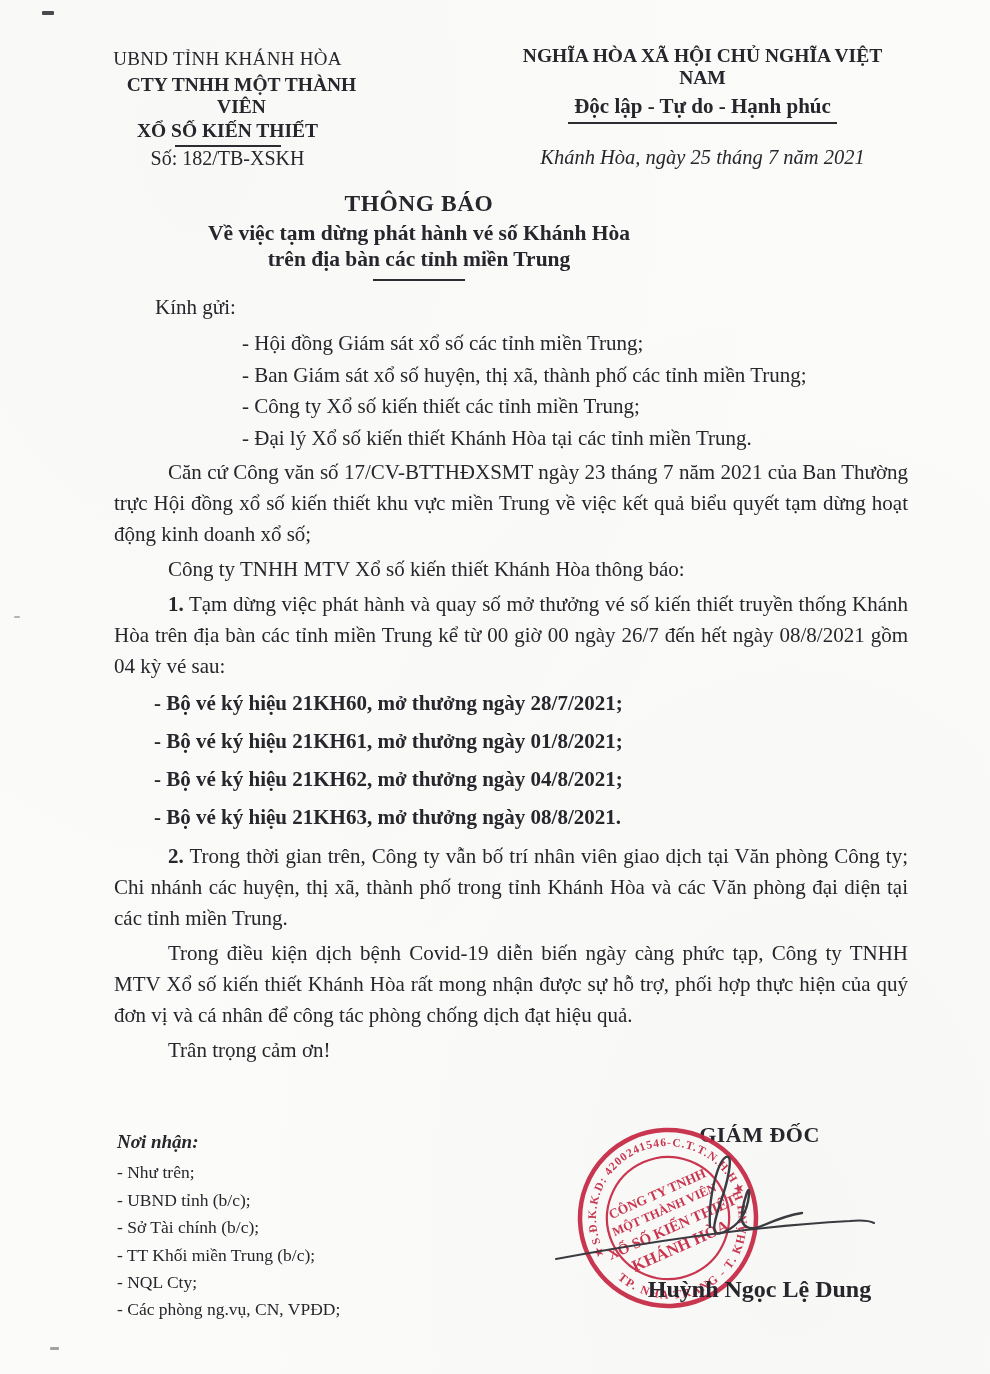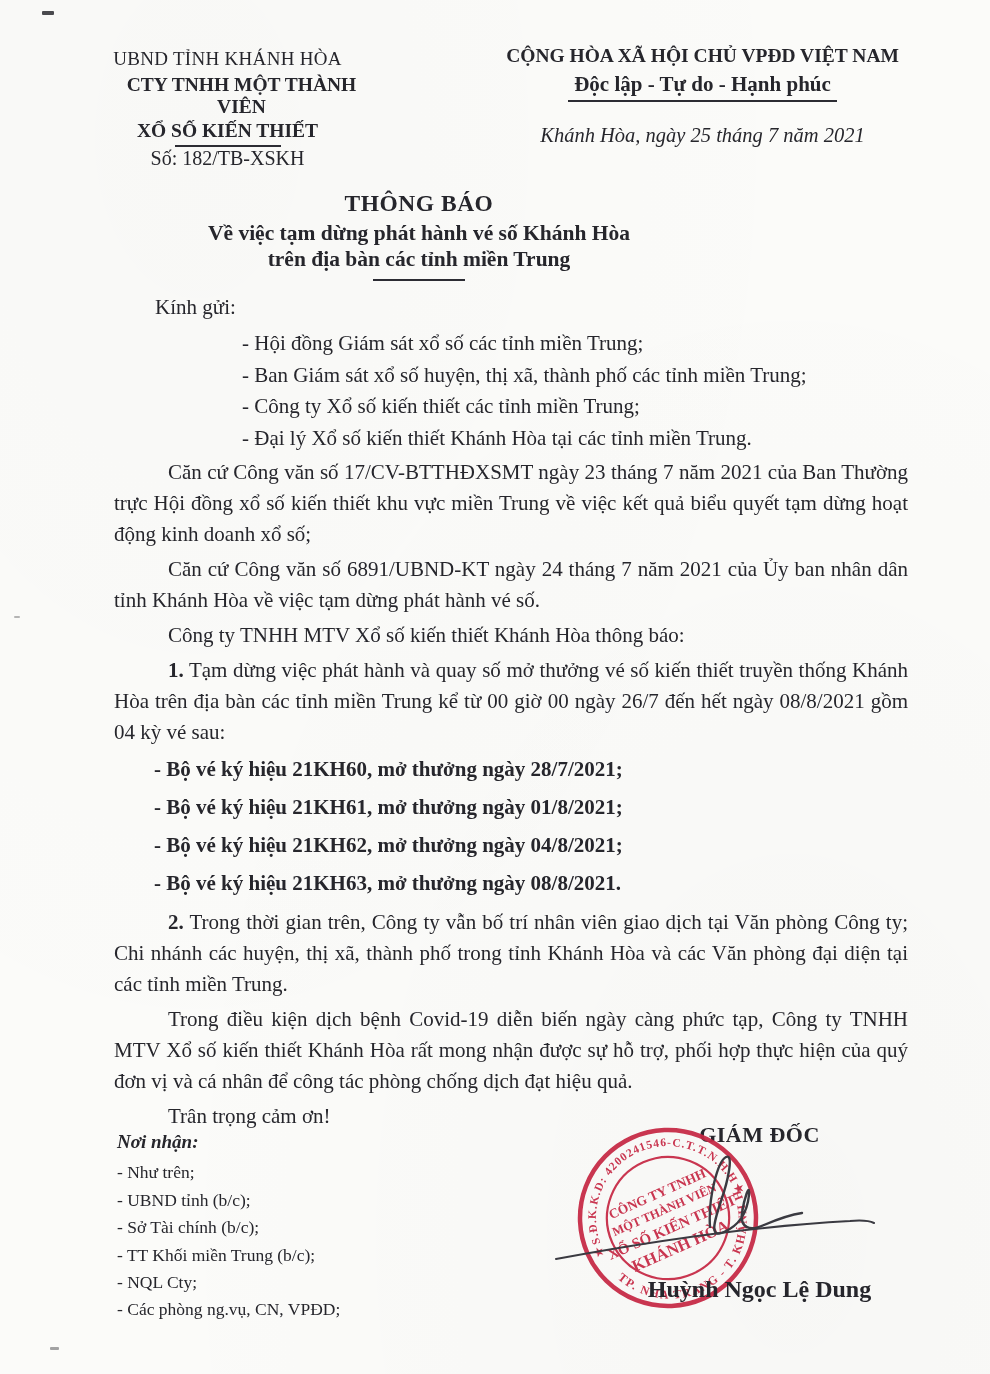--- a/index.html
+++ b/index.html
@@ -74,21 +74,21 @@
 
   <div class="abs hdr-left">
     <div class="l1">UBND TỈNH KHÁNH HÒA</div>
     <div class="l2">CTY TNHH MỘT THÀNH VIÊN</div>
     <div class="l3">XỔ SỐ KIẾN THIẾT</div>
     <div class="rule-sm"></div>
     <div class="num">Số: 182/TB-XSKH</div>
   </div>
 
   <div class="abs hdr-right">
-    <div class="l1">CỘNG HÒA XÃ HỘI CHỦ VPĐD VIỆT NAM</div>
+    <div class="l1">NGHĨA HÒA XÃ HỘI CHỦ NGHĨA VIỆT NAM</div>
     <div><span class="l2">Độc lập - Tự do - Hạnh phúc</span></div>
     <div class="date">Khánh Hòa, ngày 25 tháng 7 năm 2021</div>
   </div>
 
   <div class="abs title-block">
     <div class="h">THÔNG BÁO</div>
     <div class="s">Về việc tạm dừng phát hành vé số Khánh Hòa</div>
     <div class="s" style="margin-top:1px;">trên địa bàn các tỉnh miền Trung</div>
     <div class="rule-title"></div>
   </div>
@@ -96,21 +96,20 @@
   <div class="abs salutation">Kính gửi:</div>
   <div class="abs recipients">
     <div>- Hội đồng Giám sát xổ số các tỉnh miền Trung;</div>
     <div>- Ban Giám sát xổ số huyện, thị xã, thành phố các tỉnh miền Trung;</div>
     <div>- Công ty Xổ số kiến thiết các tỉnh miền Trung;</div>
     <div>- Đại lý Xổ số kiến thiết Khánh Hòa tại các tỉnh miền Trung.</div>
   </div>
 
   <div class="abs docbody">
     <p>Căn cứ Công văn số 17/CV-BTTHĐXSMT ngày 23 tháng 7 năm 2021 của Ban Thường trực Hội đồng xổ số kiến thiết khu vực miền Trung về việc kết quả biểu quyết tạm dừng hoạt động kinh doanh xổ số;</p>
-    <p>Căn cứ Công văn số 6891/UBND-KT ngày 24 tháng 7 năm 2021 của Ủy ban nhân dân tỉnh Khánh Hòa về việc tạm dừng phát hành vé số.</p>
     <p>Công ty TNHH MTV Xổ số kiến thiết Khánh Hòa thông báo:</p>
     <p><span class="b">1.</span><span> Tạm dừng việc phát hành và quay số mở thưởng vé số kiến thiết truyền thống Khánh Hòa trên địa bàn các tỉnh miền Trung kể từ 00 giờ 00 ngày 26/7 đến hết ngày 08/8/2021 gồm 04 kỳ vé sau:</span></p>
     <div class="ticket-list">
       <div>- Bộ vé ký hiệu 21KH60, mở thưởng ngày 28/7/2021;</div>
       <div>- Bộ vé ký hiệu 21KH61, mở thưởng ngày 01/8/2021;</div>
       <div>- Bộ vé ký hiệu 21KH62, mở thưởng ngày 04/8/2021;</div>
       <div>- Bộ vé ký hiệu 21KH63, mở thưởng ngày 08/8/2021.</div>
     </div>
     <p><span class="b">2.</span><span> Trong thời gian trên, Công ty vẫn bố trí nhân viên giao dịch tại Văn phòng Công ty; Chi nhánh các huyện, thị xã, thành phố trong tỉnh Khánh Hòa và các Văn phòng đại diện tại các tỉnh miền Trung.</span></p>
     <p>Trong điều kiện dịch bệnh Covid-19 diễn biến ngày càng phức tạp, Công ty TNHH MTV Xổ số kiến thiết Khánh Hòa rất mong nhận được sự hỗ trợ, phối hợp thực hiện của quý đơn vị và cá nhân để công tác phòng chống dịch đạt hiệu quả.</p>

